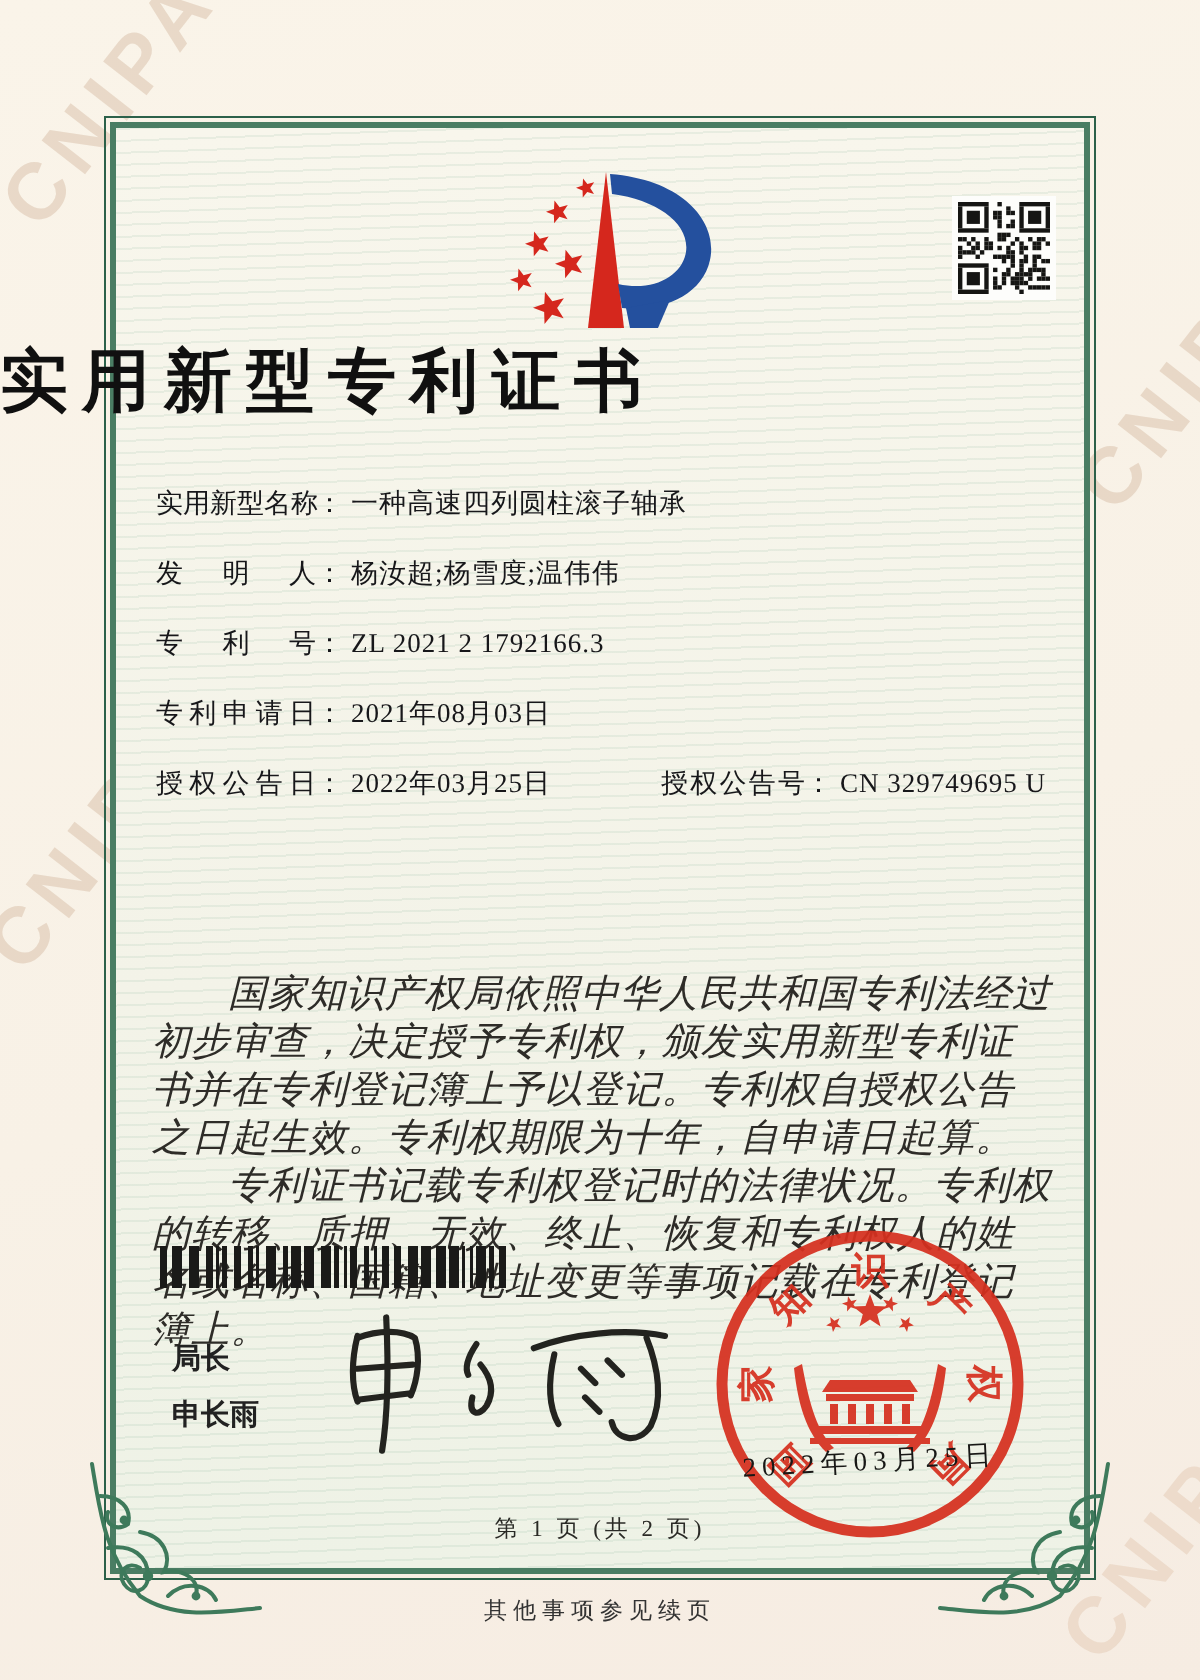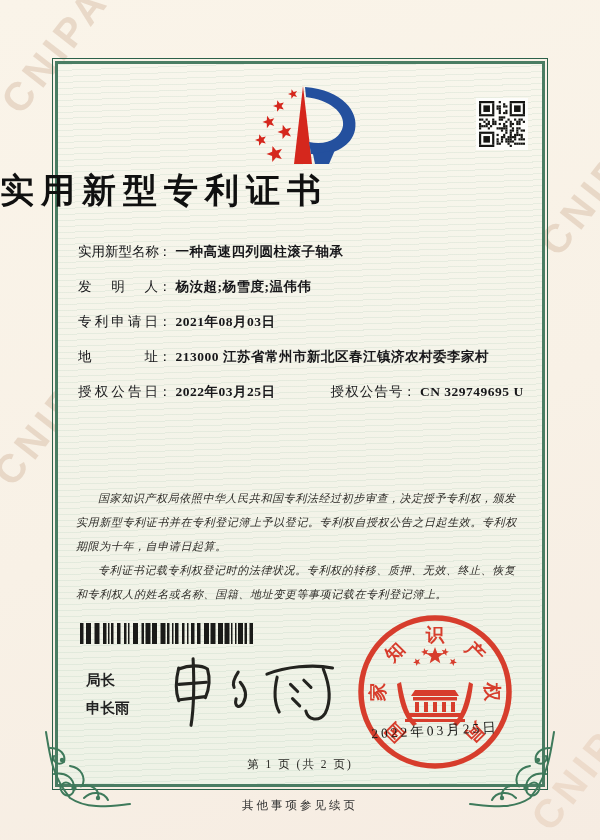--- a/index.html
+++ b/index.html
@@ -34,25 +34,25 @@
   .cert-no { position:absolute; left:78px; top:88px; font-size:13.5px; letter-spacing:2px; color:#24241f; z-index:2; }
   .logo { position:absolute; left:243px; top:84px; z-index:2; }
   .qr { position:absolute; left:476px; top:98px; width:52px; height:52px; background:#fdfdfb; padding:3px; z-index:2; }
   .title { position:absolute; left:0; top:168px; width:100%; text-align:left;
            font-size:34px; font-weight:bold; letter-spacing:7px; color:#101010; z-index:2; }
 
   .fields { position:absolute; left:78px; top:243px; width:448px; z-index:2; }
   .field-row { height:35px; font-size:13.5px; color:#17171a; white-space:nowrap; }
   .field-label { display:inline-block; width:80px; text-align:justify; text-align-last:justify; vertical-align:top; }
   .field-colon { display:inline-block; margin-right:4px; }
-  .field-value { letter-spacing:0.5px;font-weight:bold; }
+  .field-value { letter-spacing:0.5px; }
   .field-label2 { display:inline-block; width:72px; margin-left:55px; text-align:justify; text-align-last:justify; }
 
   .body-text { position:absolute; left:76px; top:486px; width:450px; z-index:2;
-               font-size:11px; line-height:24px; color:#2e2c28; font-style:italic; }
+               font-size:19px; line-height:24px; color:#2e2c28; font-style:italic; }
   .body-text p { text-indent:2em; letter-spacing:0.6px; }
 
   .barcode { position:absolute; left:80px; top:623px; z-index:2; }
 
   .officer { position:absolute; left:86px; top:666px; z-index:2;
              font-family:"Liberation Sans","DejaVu Sans",sans-serif;
              font-size:14.5px; font-weight:600; color:#222; line-height:28px; }
   .signature { position:absolute; left:148px; top:648px; z-index:3; }
 
   .seal { position:absolute; left:355px; top:612px; width:160px; height:160px; z-index:2; opacity:0.93; }
@@ -256,24 +256,24 @@
   <div class="title">实用新型专利证书</div>
 
   <div class="fields">
     <div class="field-row">
       <span class="field-label">实用新型名称</span><span class="field-colon">：</span><span class="field-value">一种高速四列圆柱滚子轴承</span>
     </div>
     <div class="field-row">
       <span class="field-label">发明人</span><span class="field-colon">：</span><span class="field-value">杨汝超;杨雪度;温伟伟</span>
     </div>
     <div class="field-row">
+      <span class="field-label">专利号</span><span class="field-colon">：</span><span class="field-value">ZL 2021 2 1792166.3</span>
+    </div>
+    <div class="field-row">
       <span class="field-label">专利申请日</span><span class="field-colon">：</span><span class="field-value">2021年08月03日</span>
-    </div>
-    <div class="field-row">
-      <span class="field-label">地址</span><span class="field-colon">：</span><span class="field-value">213000 江苏省常州市新北区春江镇济农村委李家村</span>
     </div>
     <div class="field-row">
       <span class="field-label">授权公告日</span><span class="field-colon">：</span><span class="field-value">2022年03月25日</span><span class="field-label2">授权公告号</span><span class="field-colon">：</span><span class="field-value">CN 329749695 U</span>
     </div>
   </div>
 
   <div class="body-text">
     <p>国家知识产权局依照中华人民共和国专利法经过初步审查，决定授予专利权，颁发实用新型专利证书并在专利登记簿上予以登记。专利权自授权公告之日起生效。专利权期限为十年，自申请日起算。</p>
     <p>专利证书记载专利权登记时的法律状况。专利权的转移、质押、无效、终止、恢复和专利权人的姓名或名称、国籍、地址变更等事项记载在专利登记簿上。</p>
   </div>

